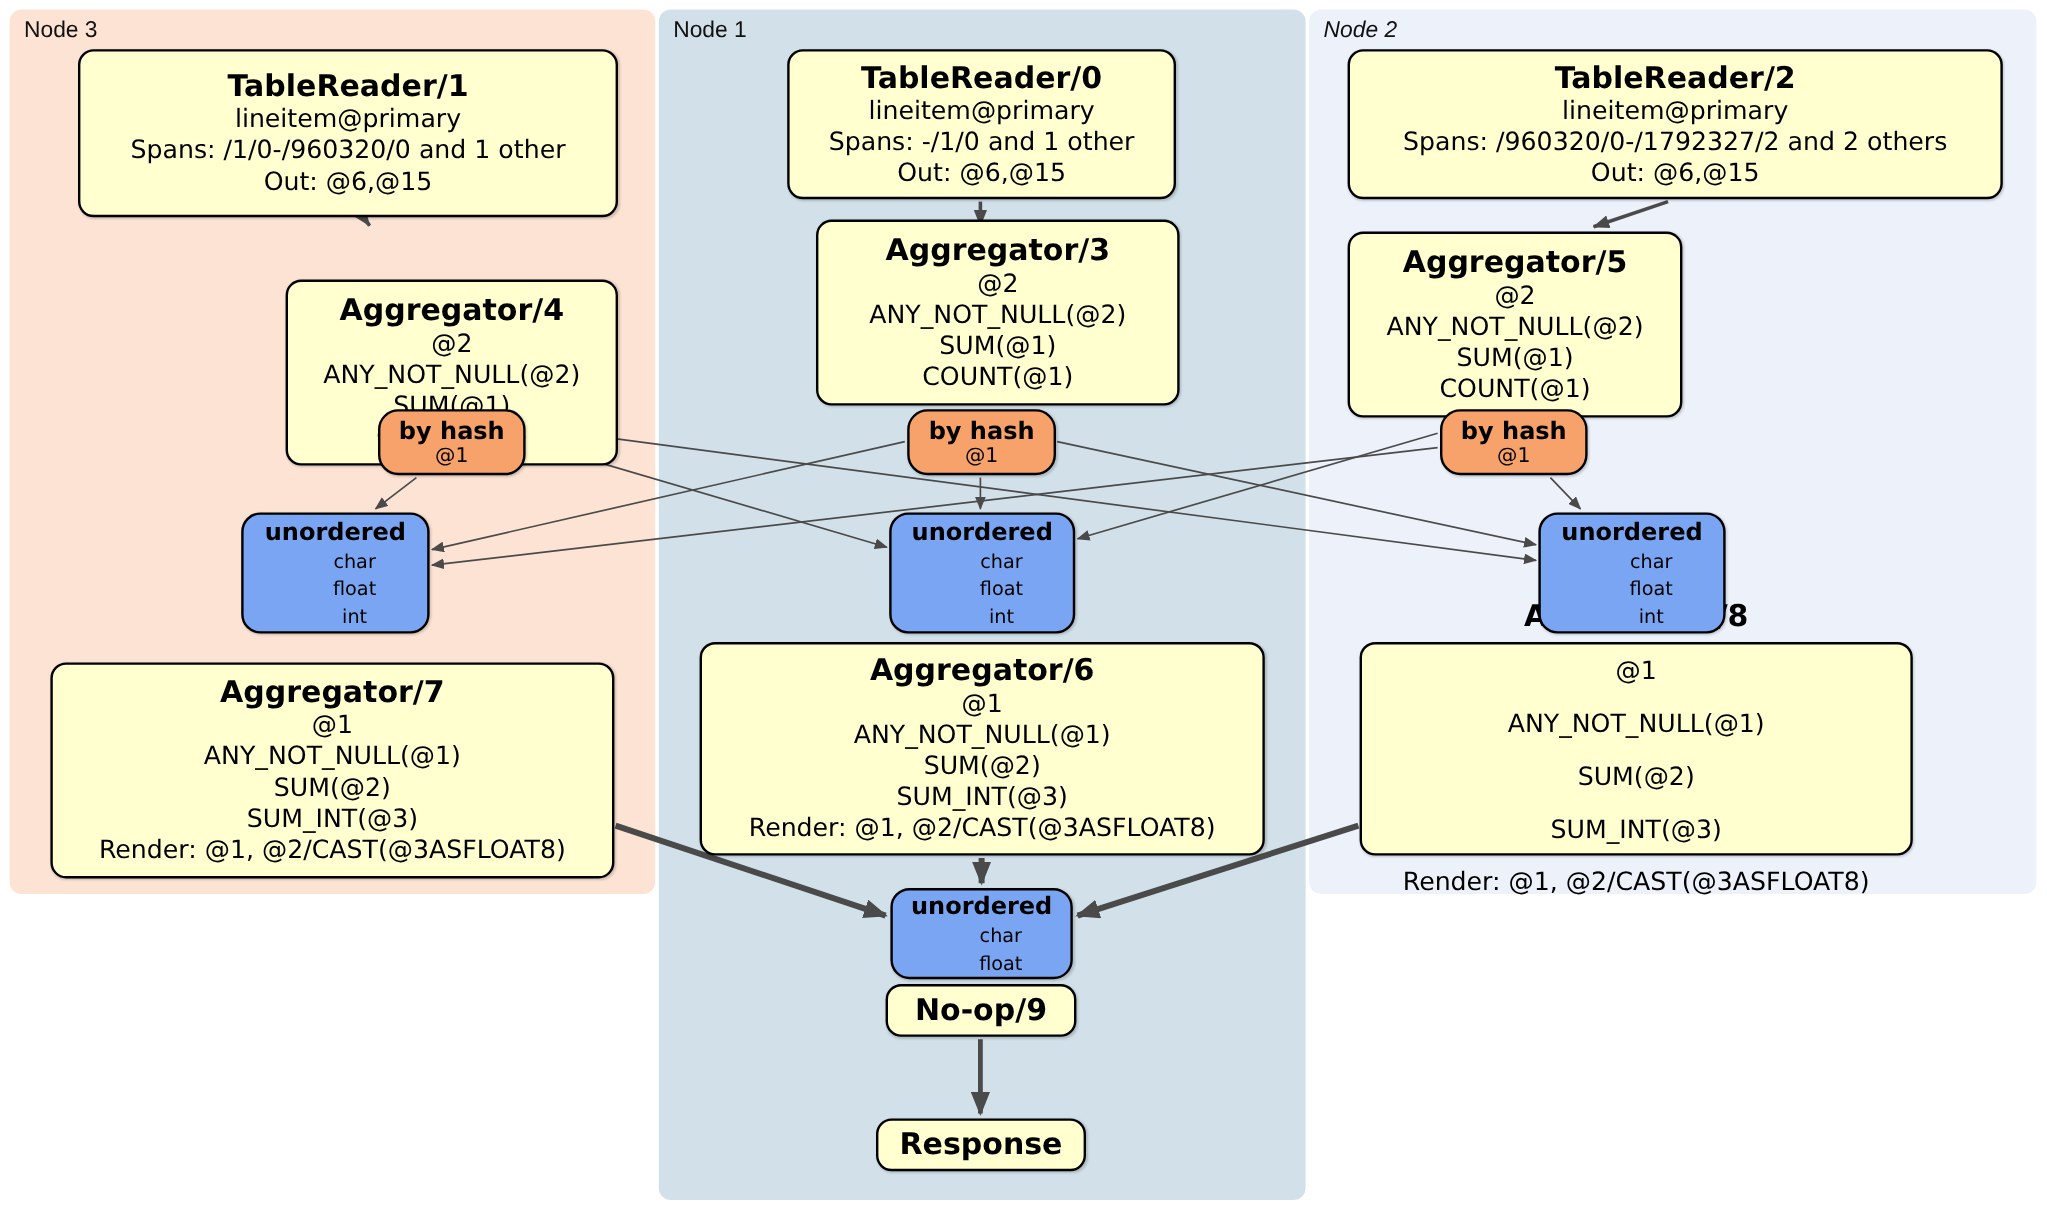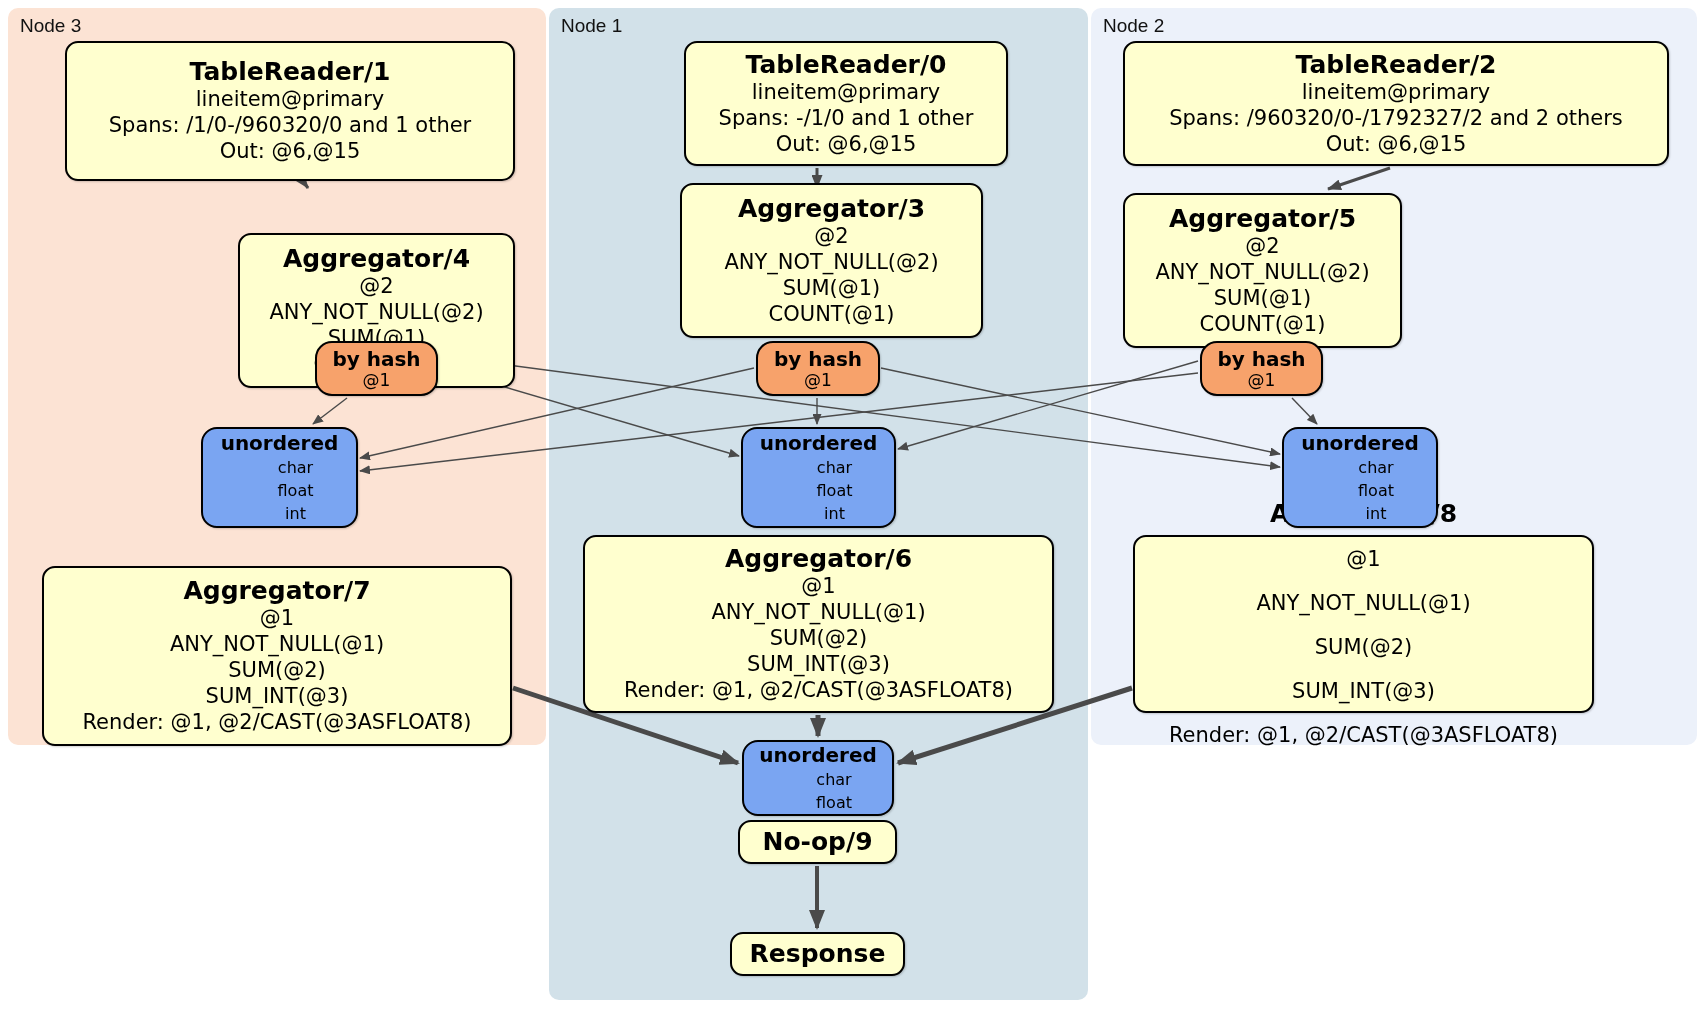--- a/index.html
+++ b/index.html
@@ -3,21 +3,21 @@
 <meta charset="utf-8">
 <style>
   html,body{margin:0;padding:0;background:#fff;}
   #canvas{
     position:relative;width:1706px;height:1016px;background:#fff;overflow:hidden;
     font-family:"DejaVu Sans","Liberation Sans",sans-serif;color:#000;
   }
   .region{position:absolute;border-radius:10px;}
   #region-node3{left:8px;top:8px;width:538px;height:737px;background:var(--node3-background,#fce3d4);}
   #region-node1{left:549px;top:8px;width:539px;height:992px;background:var(--node1-background,#d2e1e9);}
-  #region-node2{left:1091px;top:8px;width:606px;height:737px;background:var(--node2-background,#ecf1fa);}
+  #region-node2{left:1091px;top:8px;width:606px;height:737px;background:var(--node2-background,#ecf1fa);font-style:italic;}
   .region-label{
     position:absolute;left:12px;top:7px;font-size:19px;color:#111;
     font-family:"Liberation Sans","DejaVu Sans",sans-serif;
   }
   #edges{position:absolute;left:0;top:0;width:1706px;height:1016px;pointer-events:none;}
   .edge-thin{stroke:var(--edge-color,#4a4a4a);stroke-width:1.4px;fill:none;}
   .edge-med{stroke:var(--edge-color,#4a4a4a);stroke-width:3px;fill:none;}
   .edge-thick{stroke:var(--edge-color,#4a4a4a);stroke-width:5px;fill:none;}
   .edge-noop{stroke:var(--edge-color,#4a4a4a);stroke-width:4px;fill:none;}
   .ah{fill:var(--edge-color,#4a4a4a);}
@@ -34,22 +34,22 @@
   .router .title{font-size:20px;line-height:24px;}
   .router .line{font-size:17px;line-height:19px;}
   .sync .title{font-size:20px;line-height:26px;}
   .sync .line{font-size:16px;line-height:23px;margin-left:32px;}
   .terminal .title{font-size:25px;line-height:30px;}
   
   #tr1{left:65px;top:41px;width:450px;height:140px;}
   #agg4{left:238px;top:193px;width:277px;height:155px;margin-top:40px;}
   #bh3{left:315px;top:341px;width:123px;height:55px;}
   #uo3{left:201px;top:427px;width:157px;height:101px;}
-  #agg7{left:42px;top:566px;width:470px;height:180px;}
-  #tr0{left:684px;top:41px;width:324px;height:125px;}
+  #agg7{left:42px;top:552px;width:470px;height:180px;}
+  #tr0{left:656px;top:41px;width:324px;height:125px;}
   #agg3{left:680px;top:183px;width:303px;height:155px;}
   #bh1{left:756px;top:341px;width:124px;height:55px;}
   #uo1{left:741px;top:427px;width:155px;height:101px;}
   #agg6{left:583px;top:535px;width:471px;height:178px;}
   #fuo{left:742px;top:740px;width:152px;height:76px;}
   #noop{left:738px;top:820px;width:159px;height:44px;}
   #resp{left:730px;top:932px;width:175px;height:44px;align-items:center;}
   #tr2{left:1123px;top:41px;width:546px;height:125px;}
   #agg5{left:1123px;top:193px;width:279px;height:155px;}
   #bh2{left:1200px;top:341px;width:123px;height:55px;}

